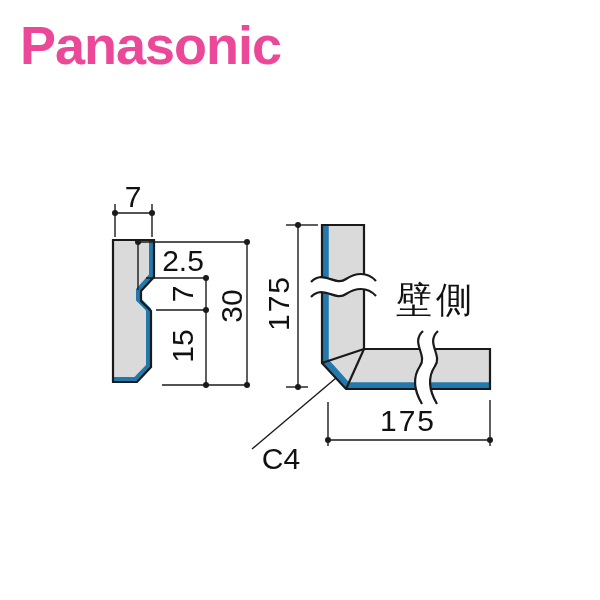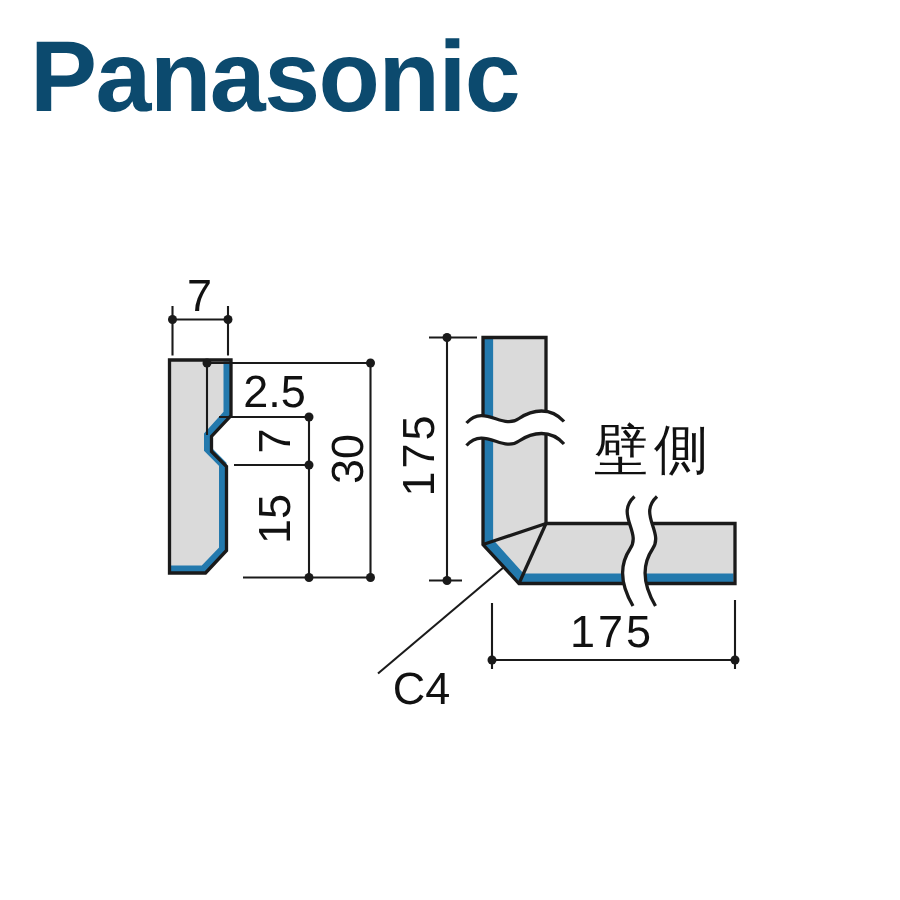--- a/index.html
+++ b/index.html
@@ -1,19 +1,19 @@
 <!DOCTYPE html>
 <html><head>
 <meta charset="utf-8">
 <style>
   html,body{margin:0;padding:0;background:#ffffff;}
   #canvas{position:relative;width:600px;height:600px;background:#fff;overflow:hidden;
           font-family:"Liberation Sans", sans-serif;}
-  #logo{position:absolute;left:20px;top:18px;font-size:67px;font-weight:700;
-        letter-spacing:-1px;line-height:1;color:#0c4a6e;white-space:nowrap;}
+  #logo{position:absolute;left:20px;top:18px;font-size:54px;font-weight:700;
+        letter-spacing:-1px;line-height:1;color:#ec4899;white-space:nowrap;}
   svg{position:absolute;left:0;top:0;}
   svg text{font-family:"Liberation Sans","DejaVu Sans",sans-serif;fill:#111;}
   .dim{font-size:30px;}
   .dim175{font-size:30px;letter-spacing:2px;}
   .cjk{font-size:36px;letter-spacing:4px;}
   .thin{stroke:#1a1a1a;stroke-width:1.4;fill:none;}
   .outline{stroke:#1a1a1a;stroke-width:2.2;fill:none;stroke-linejoin:miter;}
   .dot{fill:#1a1a1a;}
 </style>
 </head>

